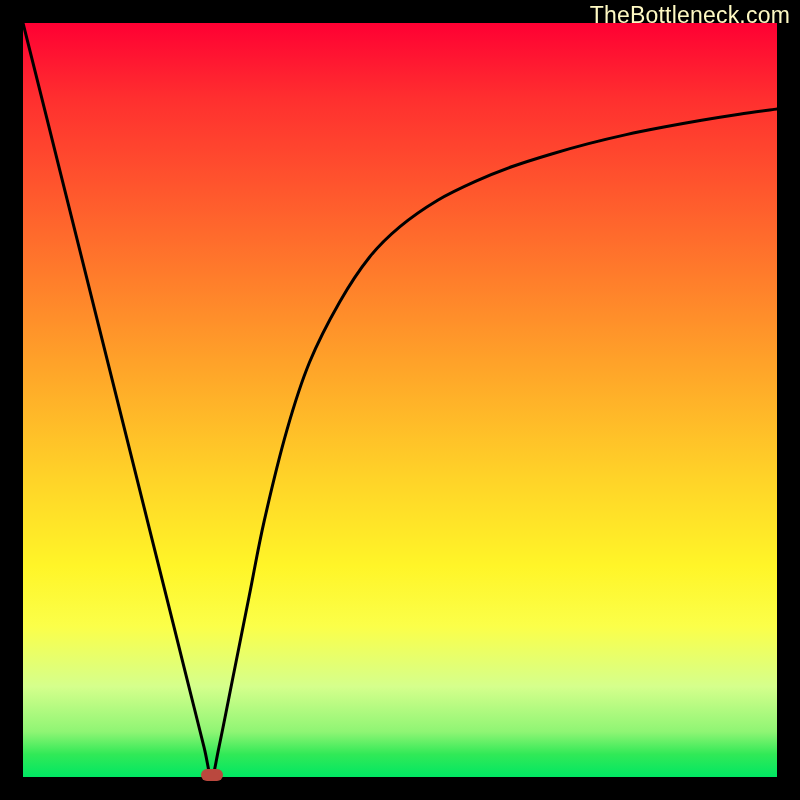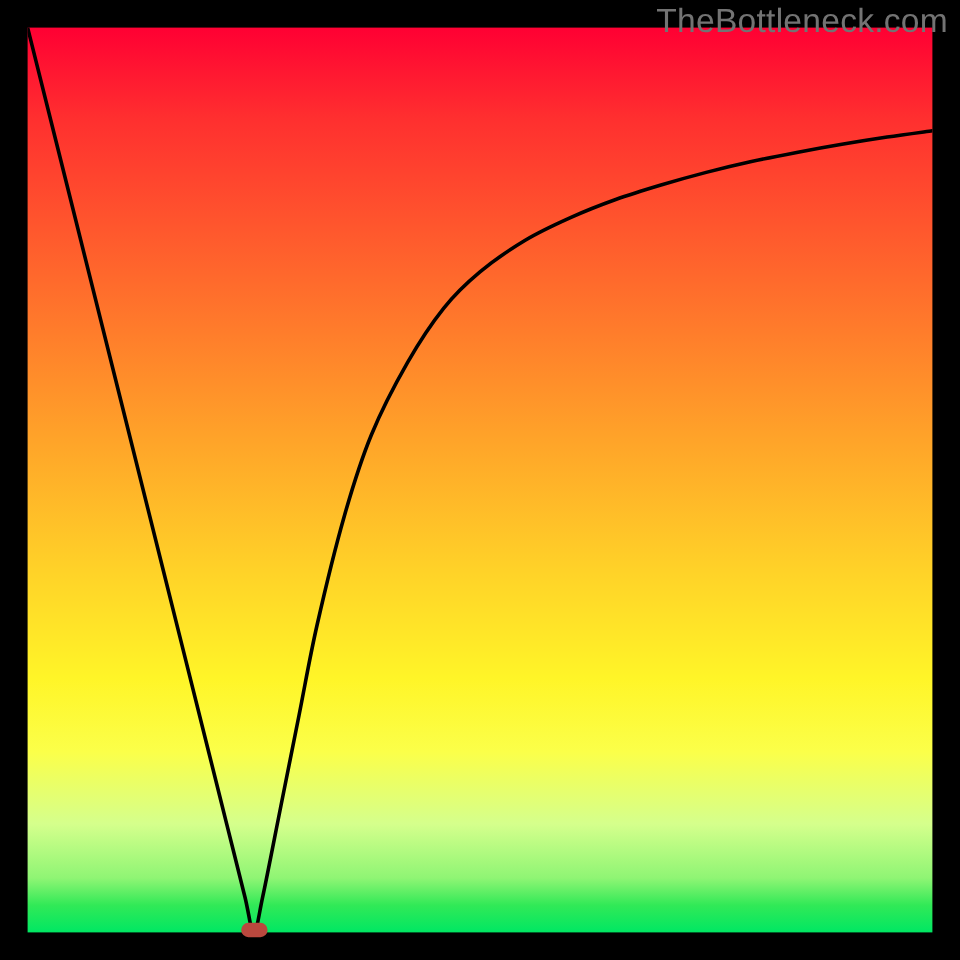--- a/index.html
+++ b/index.html
@@ -28,22 +28,22 @@
       #d5ff8c 88%,
       #8ff574 94%,
       #31e957 97%,
       #00e763 100%
     );
   }
   .watermark {
     position: absolute;
     top: 2px;
     right: 10px;
-    color: #737373;
-    font-size: 28px;
+    color: #fef9c3;
+    font-size: 23px;
     font-weight: 500;
     letter-spacing: 0.2px;
     user-select: none;
   }
   svg.curve {
     position: absolute;
     left: 0;
     top: 0;
     width: 754px;
     height: 754px;

